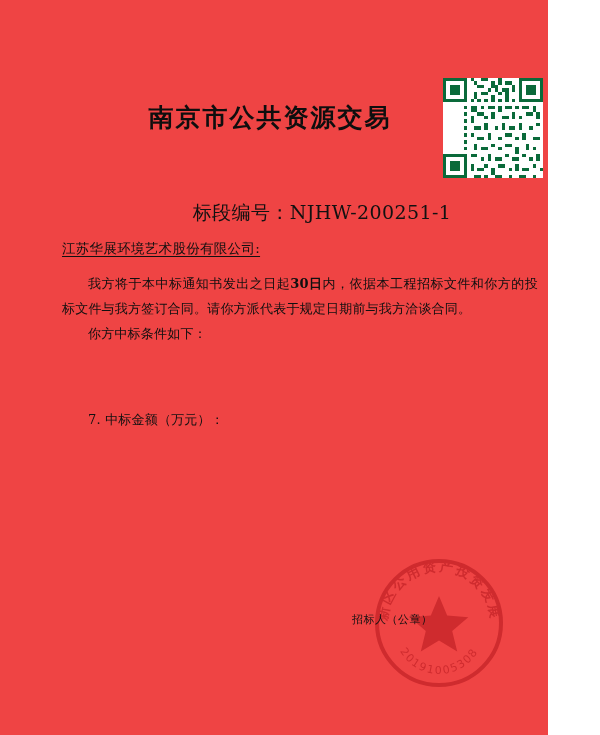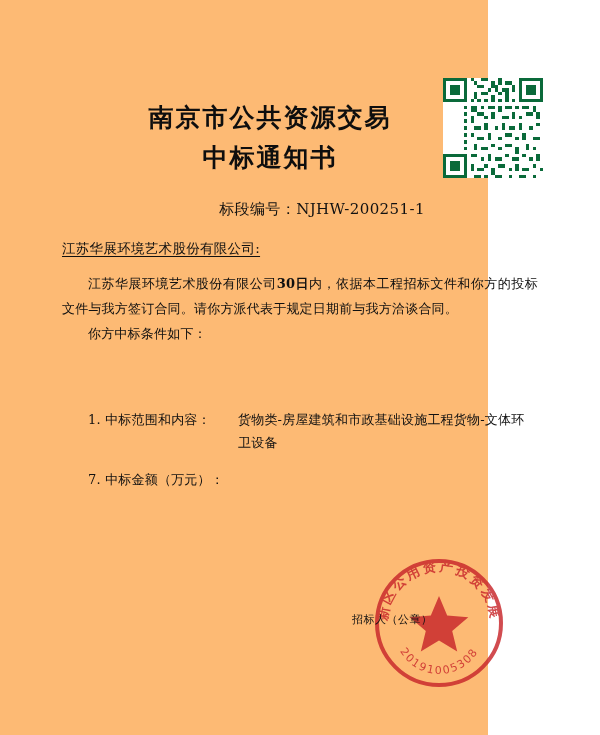--- a/index.html
+++ b/index.html
@@ -10,23 +10,23 @@
     width: 600px;
     height: 735px;
     background: #ffffff;
     font-family: "DejaVu Sans", "Liberation Sans", sans-serif;
     color: #111111;
     overflow: hidden;
     position: relative;
   }
   .page {
     position: relative;
-    width: 488px;
+    width: 548px;
     height: 735px;
-    background: #fdba74;
+    background: #ef4444;
   }
 
   
   .qr-wrap {
     position: absolute;
     top: 78px;
     left: 443px;
     width: 100px;
     height: 100px;
   }
@@ -53,21 +53,21 @@
 
   
   .bid-no {
     position: absolute;
     top: 200px;
     left: 0;
     width: 600px;
     text-align: center;
     padding-left: 44px;
     box-sizing: border-box;
-    font-size: 15px;
+    font-size: 19px;
     font-family: "DejaVu Serif", "Liberation Serif", serif;
     color: #111;
     letter-spacing: 0.4px;
   }
 
   
   .body-area {
     position: absolute;
     top: 236px;
     left: 62px;
@@ -271,41 +271,36 @@
         <rect x="15" y="28" width="2" height="1"></rect>
           <rect x="19" y="28" width="1" height="1"></rect>
         <rect x="22" y="28" width="2" height="1"></rect>
           <rect x="26" y="28" width="1" height="1"></rect>
       </g>
     </svg>
   </div>
 
   <div class="title-block">
     <div class="title-line">南京市公共资源交易</div>
-    <div class="title-line">中标通知书</div>
   </div>
 
   <div class="bid-no">
     <span>标段编号：</span><span>NJHW-200251-1</span>
   </div>
 
   <div class="body-area">
     <div class="addressee">江苏华展环境艺术股份有限公司:</div>
 
 
-    <p class="para para2"><span>江苏华展环境艺术股份有限公司</span><span class="ub">30日</span><span>内，依据本工程招标文件和你方的投标文件与我方签订合同。请你方派代表于规定日期前与我方洽谈合同。</span></p>
+    <p class="para para2"><span>我方将于本中标通知书发出之日起</span><span class="ub">30日</span><span>内，依据本工程招标文件和你方的投标文件与我方签订合同。请你方派代表于规定日期前与我方洽谈合同。</span></p>
 
     <p class="para para3">你方中标条件如下：</p>
   </div>
 
   <div class="items">
-    <div class="item-row">
-      <div class="item-label">1. 中标范围和内容：</div>
-      <div class="item-value">货物类-房屋建筑和市政基础设施工程货物-文体环卫设备</div>
-    </div>
     <div class="item-row">
       <div class="item-label">7. 中标金额（万元）：</div>
     </div>
   </div>
 
   <div class="sign-text">招标人（公章）</div>
 
   <div class="seal">
     <svg width="142" height="142" viewBox="0 0 142 142">
       <defs>

